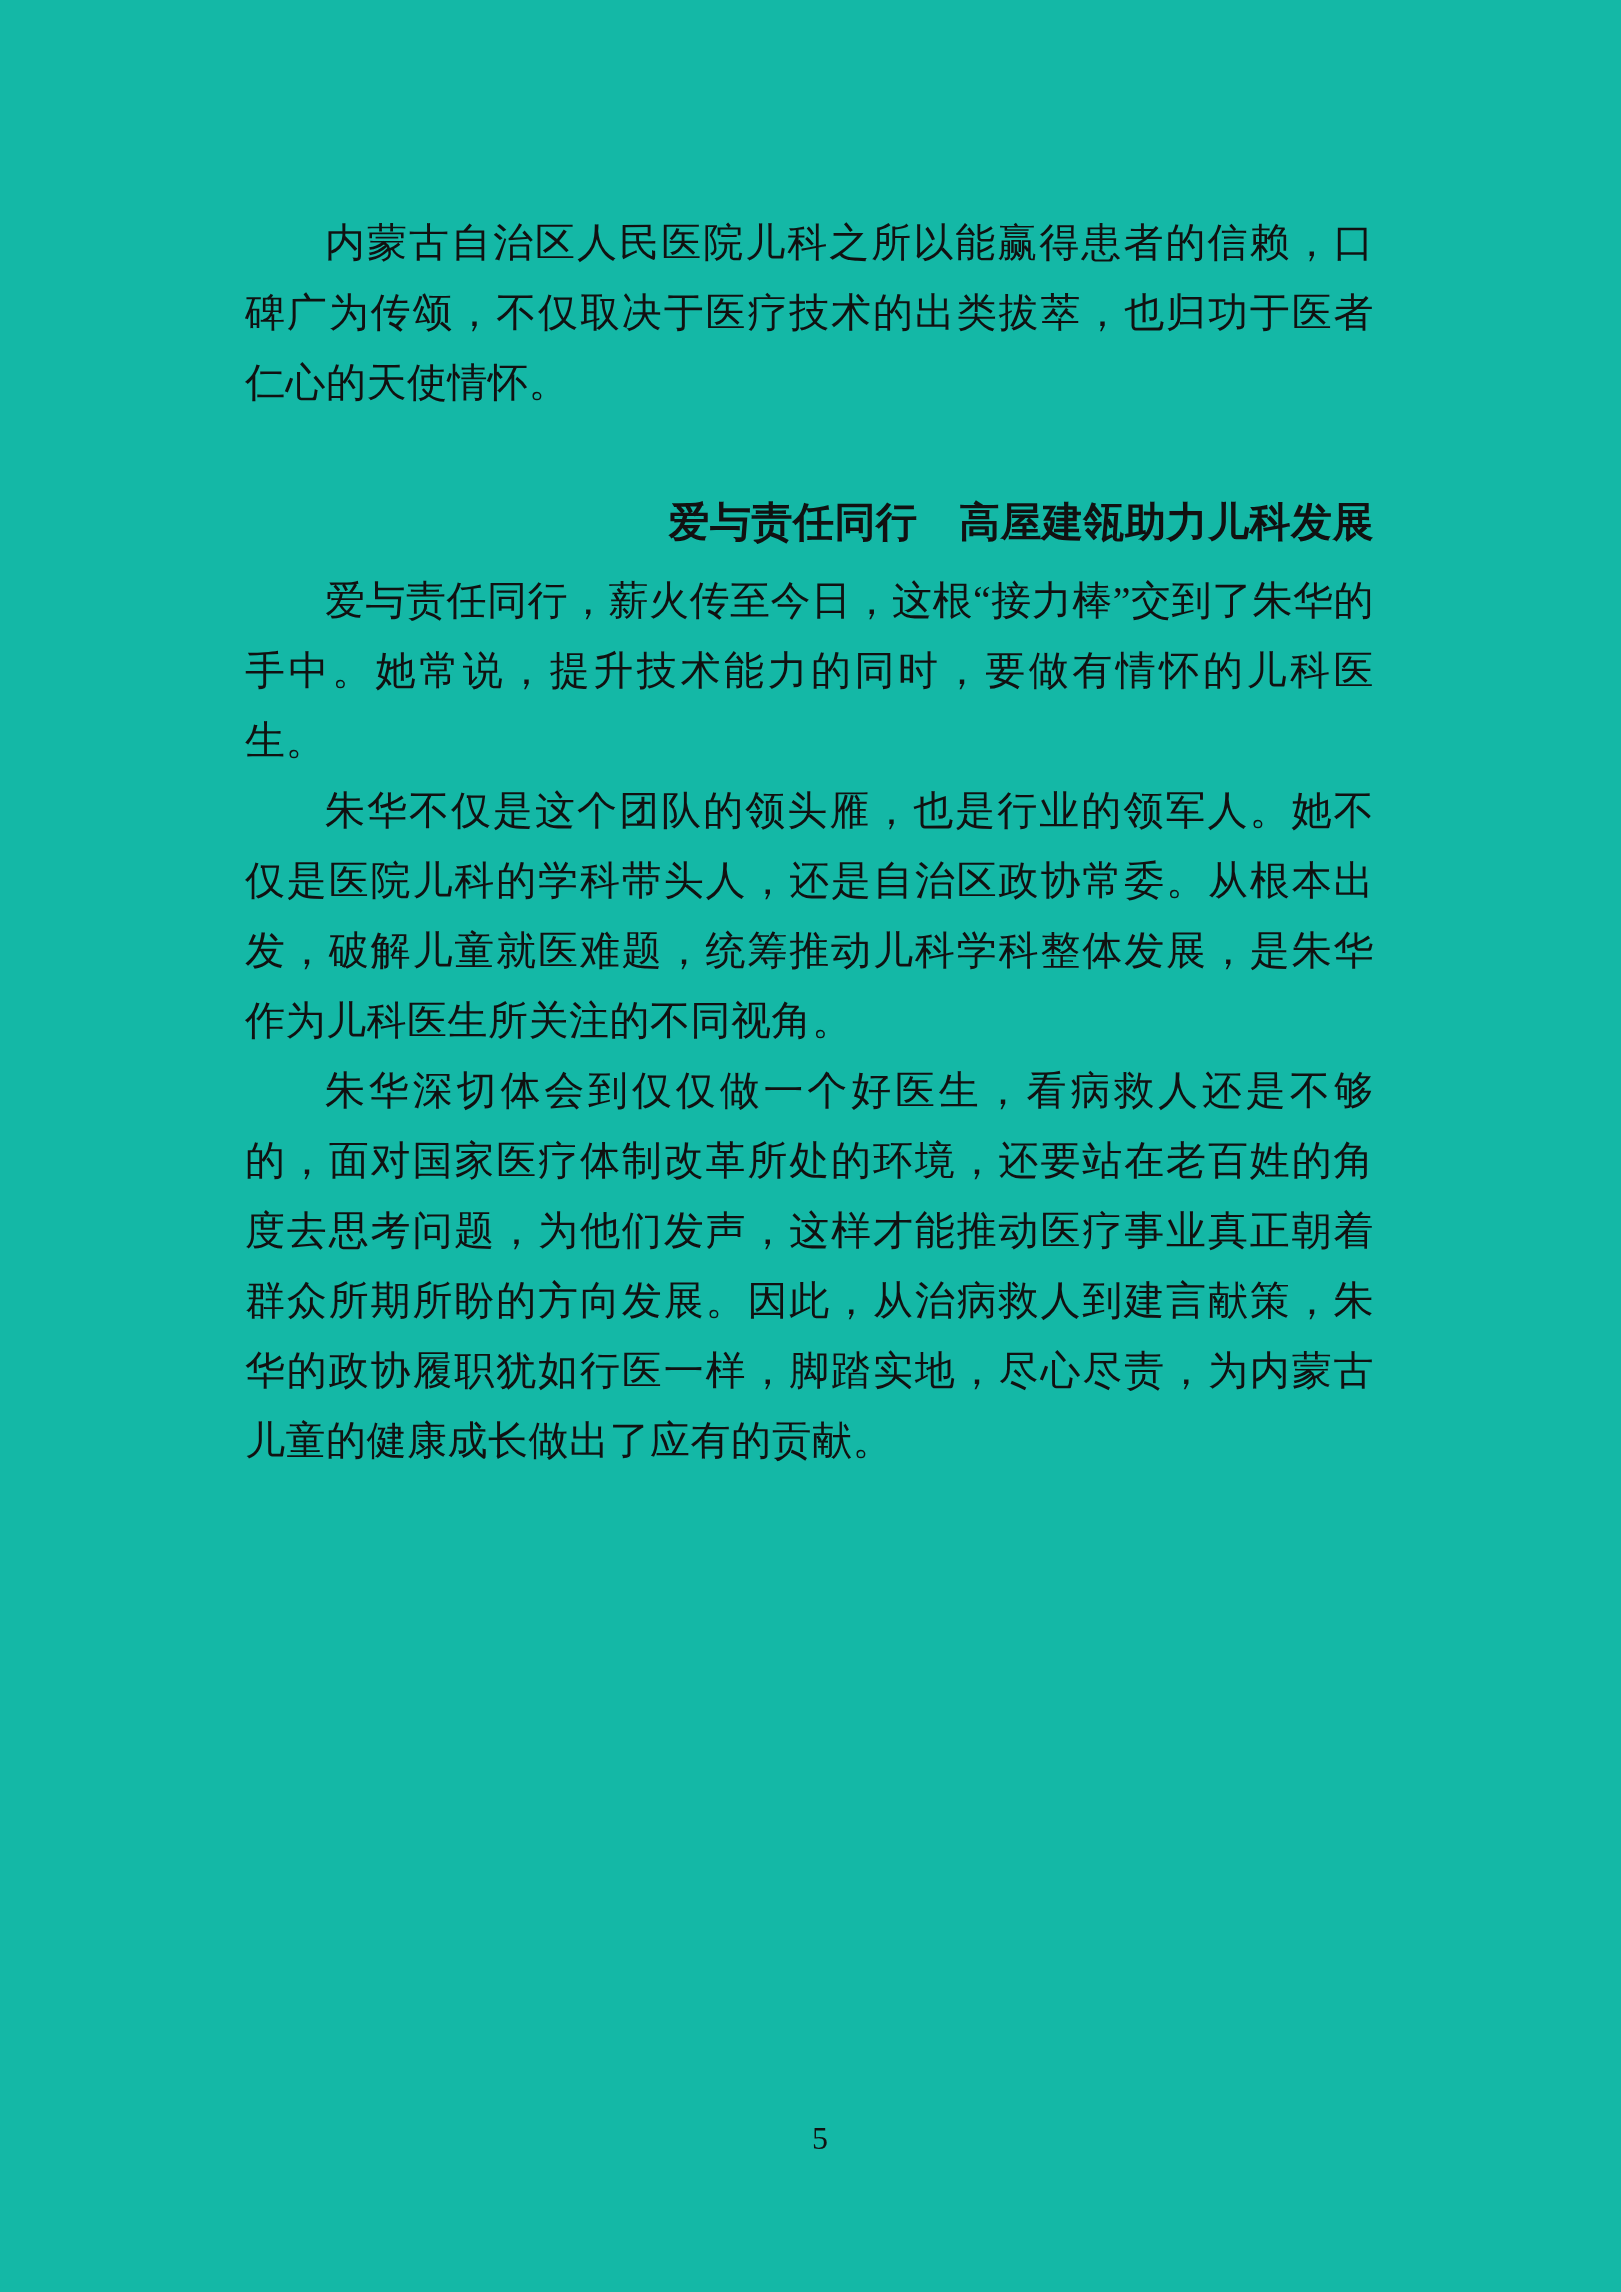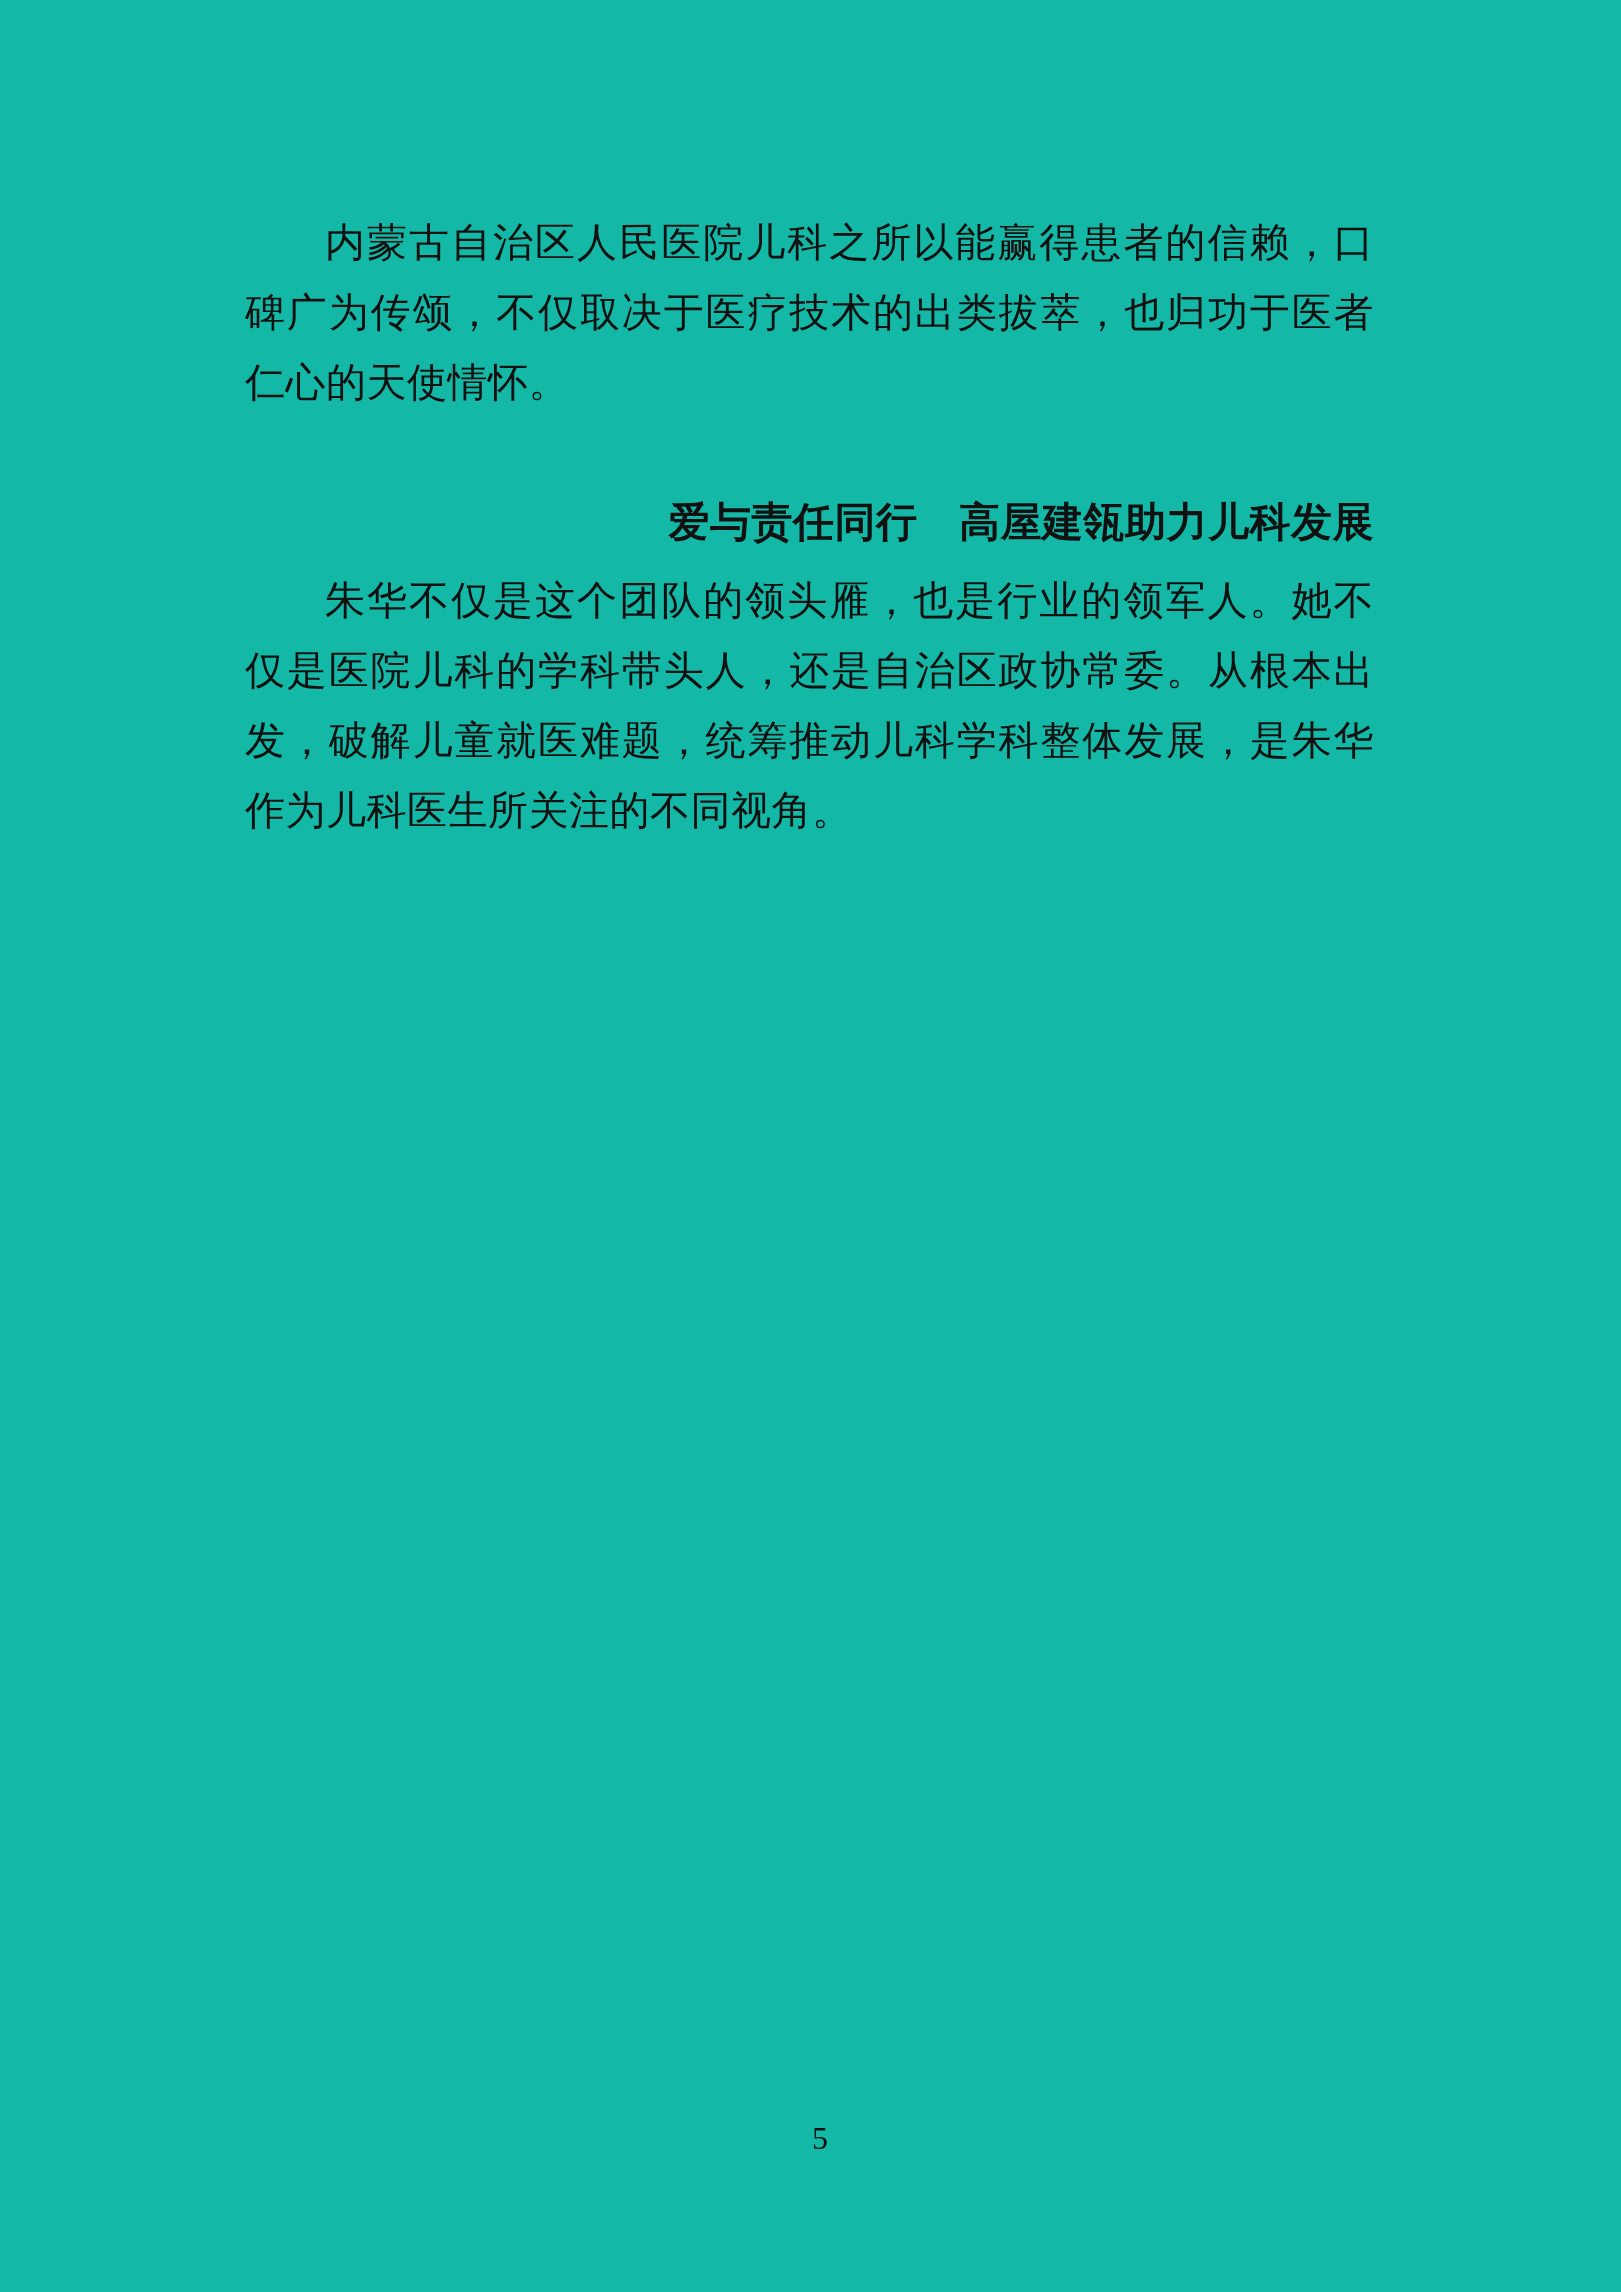--- a/index.html
+++ b/index.html
@@ -52,17 +52,19 @@
     color: #111111;
   }
 </style>
 </head>
 <body>
 
 <div class="page">
   <div class="content">
     <p class="body-para">内蒙古自治区人民医院儿科之所以能赢得患者的信赖，口碑广为传颂，不仅取决于医疗技术的出类拔萃，也归功于医者仁心的天使情怀。</p>
     <h2 class="section-heading">爱与责任同行　高屋建瓴助力儿科发展</h2>
+    <p class="body-para">爱与责任同行，薪火传至今日，这根“接力棒”交到了朱华的手中。她常说，提升技术能力的同时，要做有情怀的儿科医生。</p>
     <p class="body-para">朱华不仅是这个团队的领头雁，也是行业的领军人。她不仅是医院儿科的学科带头人，还是自治区政协常委。从根本出发，破解儿童就医难题，统筹推动儿科学科整体发展，是朱华作为儿科医生所关注的不同视角。</p>
+    <p class="body-para">朱华深切体会到仅仅做一个好医生，看病救人还是不够的，面对国家医疗体制改革所处的环境，还要站在老百姓的角度去思考问题，为他们发声，这样才能推动医疗事业真正朝着群众所期所盼的方向发展。因此，从治病救人到建言献策，朱华的政协履职犹如行医一样，脚踏实地，尽心尽责，为内蒙古儿童的健康成长做出了应有的贡献。</p>
   </div>
   <div class="page-number">5</div>
 </div>
 
 
 </body></html>

